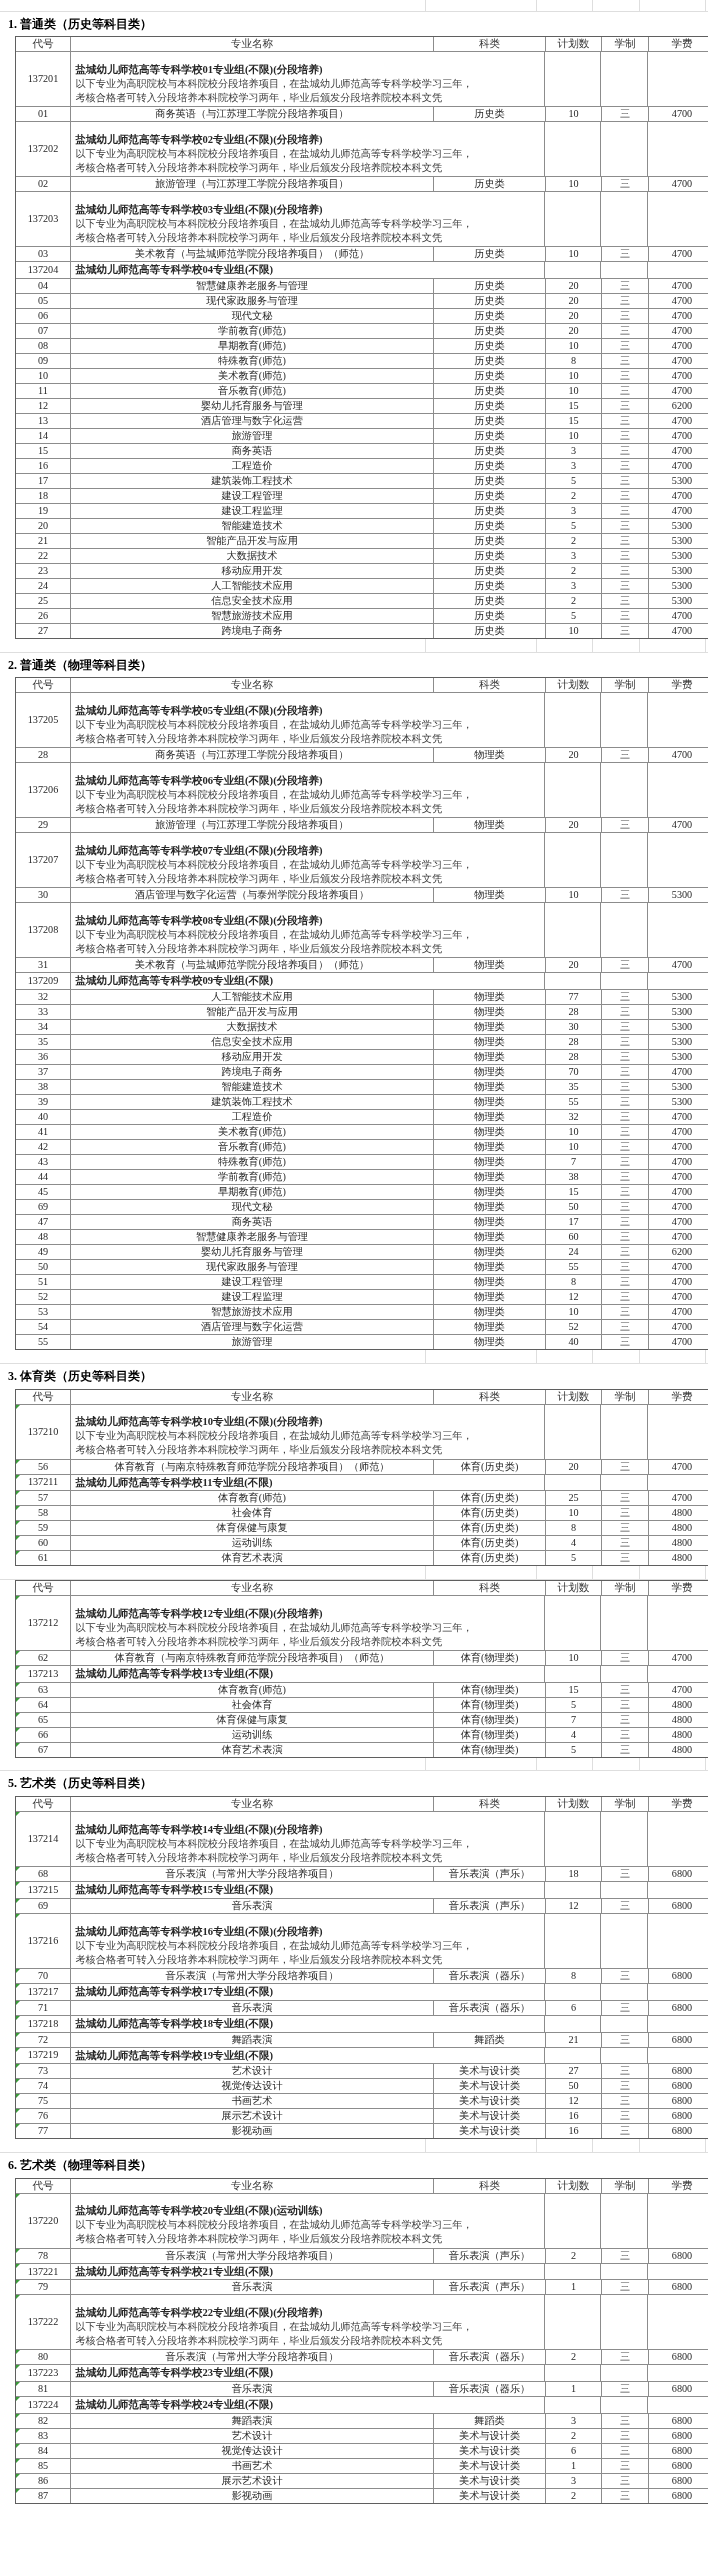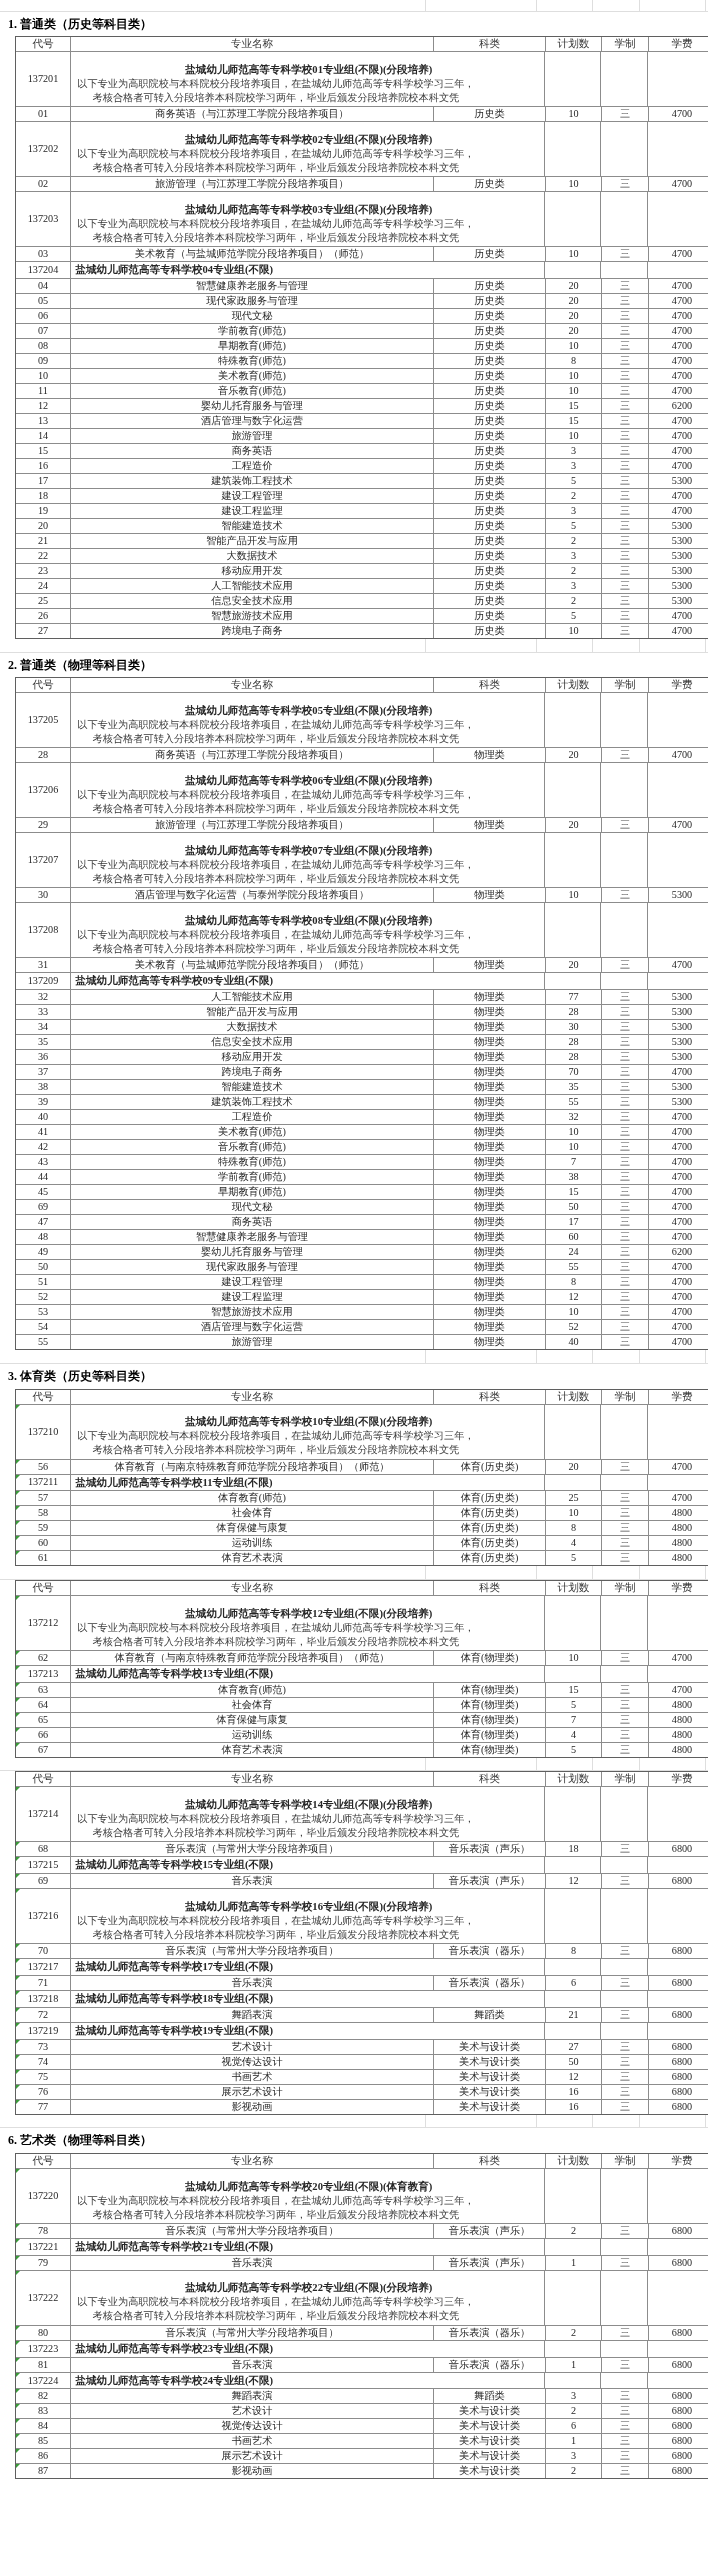--- a/index.html
+++ b/index.html
@@ -55,21 +55,21 @@
   .c-years{width:47px;color:#4a4a4a;}
   .c-fee{width:66px;}
   .c-gname{width:474px;text-align:left;}
 
   .header-row .cell{font-size:10.6px;color:#333;}
 
   
   .group-row .cell{height:auto;}
   .group-row .c-code{display:flex;align-items:center;justify-content:center;}
   .group-row .c-gname{padding:0 1.8px 0.9px 4.4px;white-space:normal;}
-  .group-row.tall .c-gname{padding-top:9.8px;text-align:center;}
+  .group-row.tall .c-gname{padding-top:9.8px;}
   .group-row.tall .cell{min-height:54px;}
   .g-title{font-weight:bold;font-size:10.6px;line-height:15px;}
   .g-desc{font-size:10.2px;line-height:14px;width:401px;color:#3a3a3a;}
 
   
   .gm::before{
     content:"";
     position:absolute;
     top:0;left:0;
     width:0;height:0;
@@ -816,20 +816,21 @@
           <div class="cell c-fee">4800</div>
         </div>
       </div>
       <div class="strip gap-strip">
         <div class="v" style="left: 425px;"></div>
         <div class="v" style="left: 536px;"></div>
         <div class="v" style="left: 592px;"></div>
         <div class="v" style="left: 639px;"></div>
         <div class="v" style="left: 705px;"></div>
       </div>
+      <div class="section-title">5. 艺术类（历史等科目类）</div>
       <div class="tbl">
         <div class="row header-row">
           <div class="cell c-code">代号</div>
           <div class="cell c-name">专业名称</div>
           <div class="cell c-cat">科类</div>
           <div class="cell c-plan">计划数</div>
           <div class="cell c-years">学制</div>
           <div class="cell c-fee">学费</div>
         </div>
         <div class="row group-row tall">
@@ -982,21 +983,21 @@
           <div class="cell c-code">代号</div>
           <div class="cell c-name">专业名称</div>
           <div class="cell c-cat">科类</div>
           <div class="cell c-plan">计划数</div>
           <div class="cell c-years">学制</div>
           <div class="cell c-fee">学费</div>
         </div>
         <div class="row group-row tall">
           <div class="cell c-code gm">137220</div>
           <div class="cell c-gname">
-            <div class="g-title">盐城幼儿师范高等专科学校20专业组(不限)(体育教育)</div>
+            <div class="g-title">盐城幼儿师范高等专科学校20专业组(不限)(运动训练)</div>
             <div class="g-desc">以下专业为高职院校与本科院校分段培养项目，在盐城幼儿师范高等专科学校学习三年，考核合格者可转入分段培养本科院校学习两年，毕业后颁发分段培养院校本科文凭</div>
           </div>
           <div class="cell c-plan"></div>
           <div class="cell c-years"></div>
           <div class="cell c-fee"></div>
         </div>
         <div class="row major-row">
           <div class="cell c-code gm">78</div>
           <div class="cell c-name">音乐表演（与常州大学分段培养项目）</div>
           <div class="cell c-cat">音乐表演（声乐）</div>

